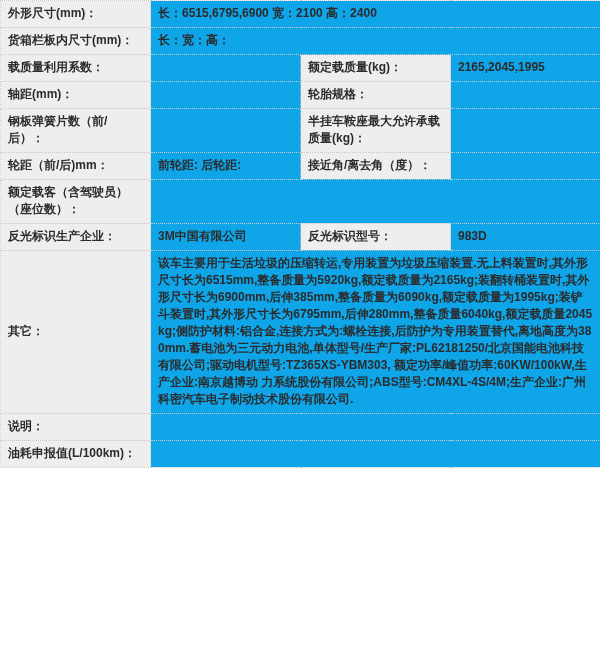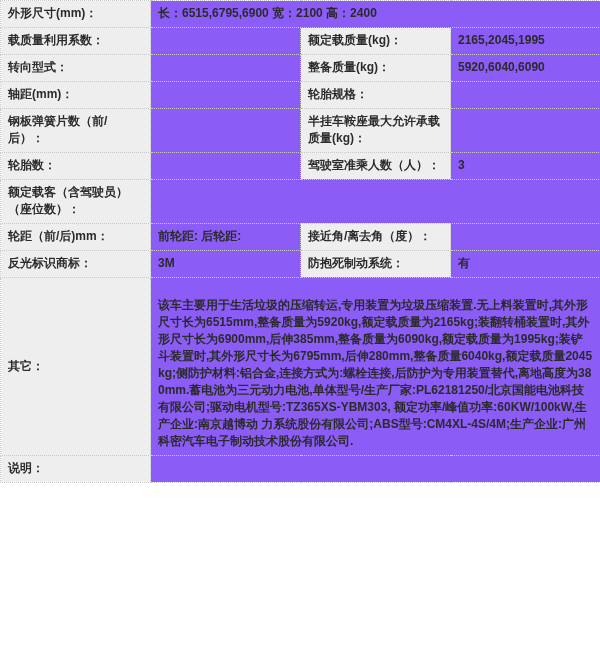--- a/index.html
+++ b/index.html
@@ -28,25 +28,25 @@
     word-break: break-all;
     line-height: 1.45;
   }
   
   .spec td { font-weight: bold; height: 27px; }
   .spec .label {
     background: #eeeeee;
     width: 150px;
   }
   .spec .value {
-    background: #8b5cf6;
+    background: #0ea5e9;
   }
   .spec .other-cell {
     line-height: 1.42;
-    padding-top: 19px;
+    padding-top: 4px;
     padding-bottom: 5px;
   }
 </style>
 </head>
 <body>
 
 <div class="page">
 
   <table class="spec">
     <colgroup>
@@ -54,69 +54,65 @@
         <col style="width:150px">
         <col style="width:150px">
         <col style="width:150px">
     </colgroup>
     <tbody>
         <tr>
       <td class="label">外形尺寸(mm)：</td>
       <td class="value" colspan="3">长：6515,6795,6900 宽：2100 高：2400</td>
     </tr>
     <tr>
+      <td class="label">货箱栏板内尺寸(mm)：</td>
+      <td class="value" colspan="3">长：宽：高：</td>
+    </tr>
+    <tr>
       <td class="label">载质量利用系数：</td>
       <td class="value"></td>
       <td class="label">额定载质量(kg)：</td>
       <td class="value">2165,2045,1995</td>
-    </tr>
-    <tr>
-      <td class="label">转向型式：</td>
-      <td class="value"></td>
-      <td class="label">整备质量(kg)：</td>
-      <td class="value">5920,6040,6090</td>
     </tr>
     <tr>
       <td class="label">轴距(mm)：</td>
       <td class="value"></td>
       <td class="label">轮胎规格：</td>
       <td class="value"></td>
     </tr>
     <tr>
       <td class="label">钢板弹簧片数（前/后）：</td>
       <td class="value"></td>
       <td class="label">半挂车鞍座最大允许承载质量(kg)：</td>
       <td class="value"></td>
     </tr>
     <tr>
-      <td class="label">轮胎数：</td>
+      <td class="label">轮距（前/后)mm：</td>
+      <td class="value">前轮距: 后轮距:</td>
+      <td class="label">接近角/离去角（度）：</td>
       <td class="value"></td>
-      <td class="label">驾驶室准乘人数（人）：</td>
-      <td class="value">3</td>
     </tr>
     <tr>
       <td class="label">额定载客（含驾驶员）（座位数）：</td>
       <td class="value" colspan="3"></td>
     </tr>
     <tr>
-      <td class="label">轮距（前/后)mm：</td>
-      <td class="value">前轮距: 后轮距:</td>
-      <td class="label">接近角/离去角（度）：</td>
-      <td class="value"></td>
-    </tr>
-    <tr>
-      <td class="label">反光标识商标：</td>
-      <td class="value">3M</td>
-      <td class="label">防抱死制动系统：</td>
-      <td class="value">有</td>
+      <td class="label">反光标识生产企业：</td>
+      <td class="value">3M中国有限公司</td>
+      <td class="label">反光标识型号：</td>
+      <td class="value">983D</td>
     </tr>
     <tr>
       <td class="label">其它：</td>
       <td class="value other-cell" colspan="3">该车主要用于生活垃圾的压缩转运,专用装置为垃圾压缩装置.无上料装置时,其外形尺寸长为6515mm,整备质量为5920kg,额定载质量为2165kg;装翻转桶装置时,其外形尺寸长为6900mm,后伸385mm,整备质量为6090kg,额定载质量为1995kg;装铲斗装置时,其外形尺寸长为6795mm,后伸280mm,整备质量6040kg,额定载质量2045kg;侧防护材料:铝合金,连接方式为:螺栓连接,后防护为专用装置替代,离地高度为380mm.蓄电池为三元动力电池,单体型号/生产厂家:PL62181250/北京国能电池科技有限公司;驱动电机型号:TZ365XS-YBM303, 额定功率/峰值功率:60KW/100kW,生产企业:南京越博动 力系统股份有限公司;ABS型号:CM4XL-4S/4M;生产企业:广州科密汽车电子制动技术股份有限公司.</td>
     </tr>
     <tr>
       <td class="label">说明：</td>
       <td class="value" colspan="3"></td>
     </tr>
+    <tr>
+      <td class="label">油耗申报值(L/100km)：</td>
+      <td class="value" colspan="3"></td>
+    </tr>
   </tbody>
     </table>
 
 </div>
 
 </body></html>

